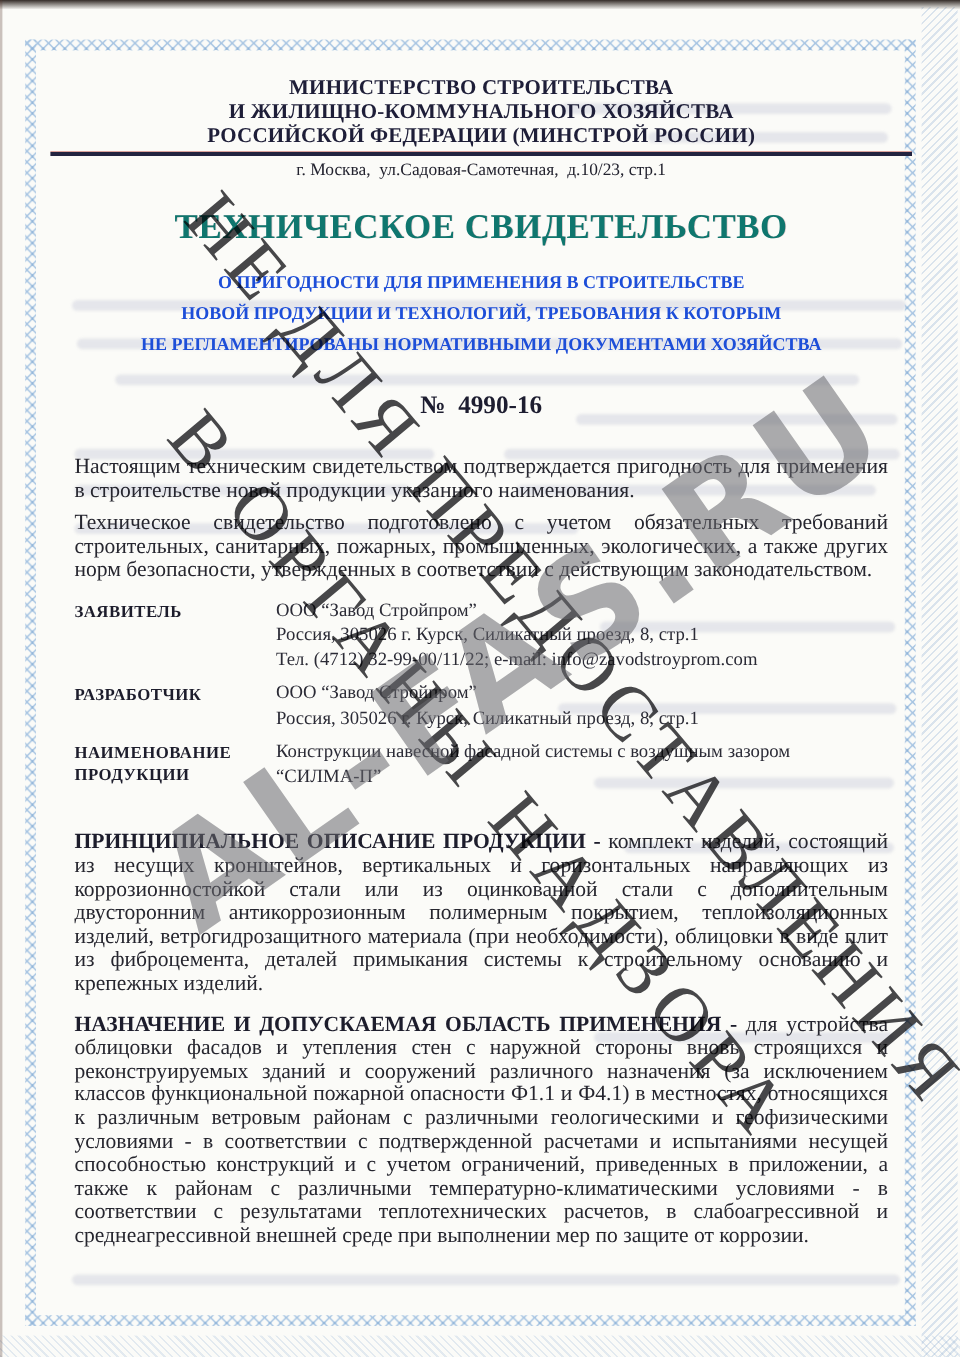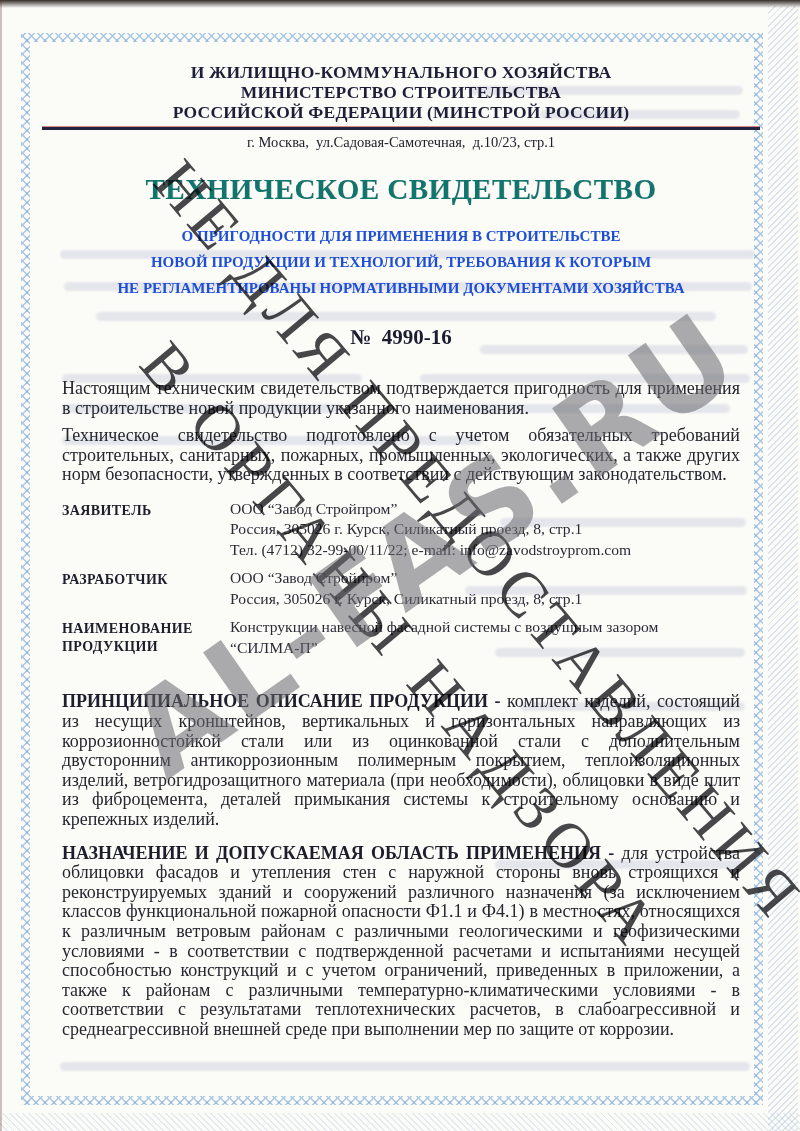--- a/index.html
+++ b/index.html
@@ -90,22 +90,22 @@
   </defs>
   <rect x="21" y="33" width="742" height="9" fill="url(#chain)"></rect>
   <rect x="21" y="1096" width="742" height="9" fill="url(#chain)"></rect>
   <rect x="21" y="33" width="9" height="1072" fill="url(#chain)"></rect>
   <rect x="754" y="33" width="9" height="1072" fill="url(#chain)"></rect>
 </svg>
 
 <div class="content">
 
   <div class="ministry">
+    <div>МИНИСТЕРСТВО СТРОИТЕЛЬСТВА</div>
     <div>И ЖИЛИЩНО-КОММУНАЛЬНОГО ХОЗЯЙСТВА</div>
-    <div>МИНИСТЕРСТВО СТРОИТЕЛЬСТВА</div>
     <div>РОССИЙСКОЙ ФЕДЕРАЦИИ (МИНСТРОЙ РОССИИ)</div>
   </div>
 
   <div class="rule"></div>
 
   <div class="address">г. Москва,  ул.Садовая-Самотечная,  д.10/23, стр.1</div>
 
   <div class="title">ТЕХНИЧЕСКОЕ СВИДЕТЕЛЬСТВО</div>
 
   <div class="subtitle">

